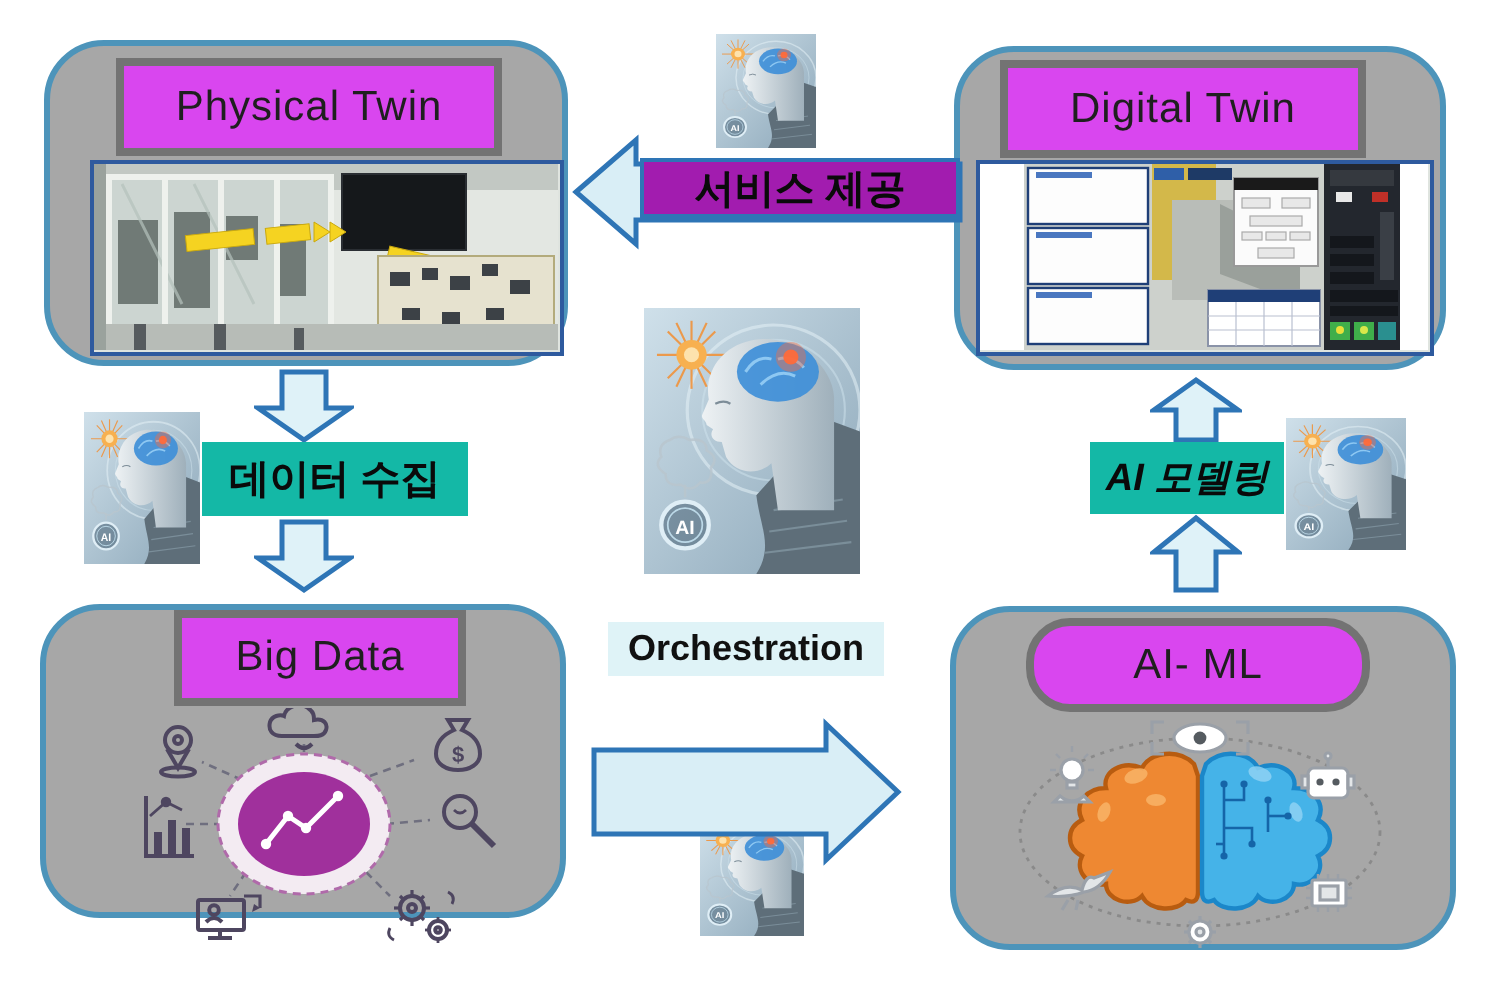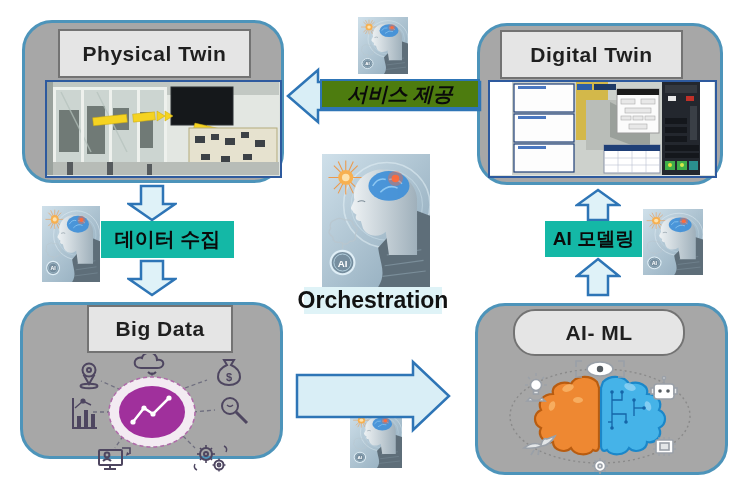--- a/index.html
+++ b/index.html
@@ -1,28 +1,28 @@
 <!DOCTYPE html>
 <html><head>
 <meta charset="utf-8">
 <style>
   html,body{margin:0;padding:0;background:#fff;}
   .canvas{position:relative;width:745px;height:501px;background:#ffffff;overflow:hidden;
           font-family:"Liberation Sans",sans-serif;}
   .abs{position:absolute;}
   .node{position:absolute;background:#a7a7a7;border:3px solid #4d94ba;border-radius:30px;box-sizing:border-box;}
-  .titlebox{position:absolute;background:#e5e5e5;border:2px solid #737373;box-sizing:border-box;
+  .titlebox{position:absolute;background:#d946ef;border:4px solid #737373;box-sizing:border-box;
             display:flex;align-items:center;justify-content:center;
-            font-size:21px;color:#1f1f1f;letter-spacing:.5px;font-weight:bold;}
+            font-size:21px;color:#1f1f1f;letter-spacing:.5px;}
   .photo{position:absolute;border:2.5px solid #2e5a9e;box-sizing:border-box;overflow:hidden;background:#dfe4df;}
   .klabel{position:absolute;display:flex;align-items:center;justify-content:center;
           background:#14b8a6;color:#0a0a0a;font-weight:bold;}
-  .klabel.boxed{background:#4d7c0f;border:2px solid #2e75b6;box-sizing:border-box;font-style:italic;}
+  .klabel.boxed{background:#a21caf;border:2px solid #2e75b6;box-sizing:border-box;}
   .orch{position:absolute;display:flex;align-items:center;justify-content:center;
-        background:#dff3f7;color:#111;font-weight:600;font-size:23px;}
+        background:#dff3f7;color:#111;font-weight:600;font-size:18px;margin-top:24px;}
   svg{display:block;}
 </style>
 </head>
 <body>
 
 <div class="canvas">
 
   <svg width="0" height="0" style="position:absolute" aria-hidden="true">
     <defs>
       <linearGradient id="aiBg" x1="0" y1="0" x2="1" y2="1">
@@ -418,20 +418,20 @@
     <polygon points="14,2 36,2 36,20 48,20 25,36 2,20 14,20" fill="#dff2f8" stroke="#2e75b6" stroke-width="2.5"></polygon>
   </svg>
 
   <svg class="abs" style="left:295px;top:359px;" width="158" height="74" viewBox="0 0 158 74">
     <polygon points="2,16 118,16 118,3 154,37 118,71 118,58 2,58" fill="#d9eef6" stroke="#2e75b6" stroke-width="2.5"></polygon>
   </svg>
 
   <svg class="abs" style="left:575px;top:188px;" width="46" height="34" viewBox="0 0 46 34">
     <polygon points="23,2 44,17 33,17 33,32 13,32 13,17 2,17" fill="#dff2f8" stroke="#2e75b6" stroke-width="2.5"></polygon>
   </svg>
-  <div class="klabel" style="left:545px;top:221px;width:97px;height:36px;font-size:19px;">
+  <div class="klabel" style="left:545px;top:221px;width:97px;height:36px;font-size:19px;font-style:italic;">
     <span>AI 모델링</span>
   </div>
   <svg class="abs" style="left:575px;top:257px;" width="46" height="40" viewBox="0 0 46 40">
     <polygon points="23,2 44,19 33,19 33,38 13,38 13,19 2,19" fill="#dff2f8" stroke="#2e75b6" stroke-width="2.5"></polygon>
   </svg>
 
 </div>
 
 </body></html>

